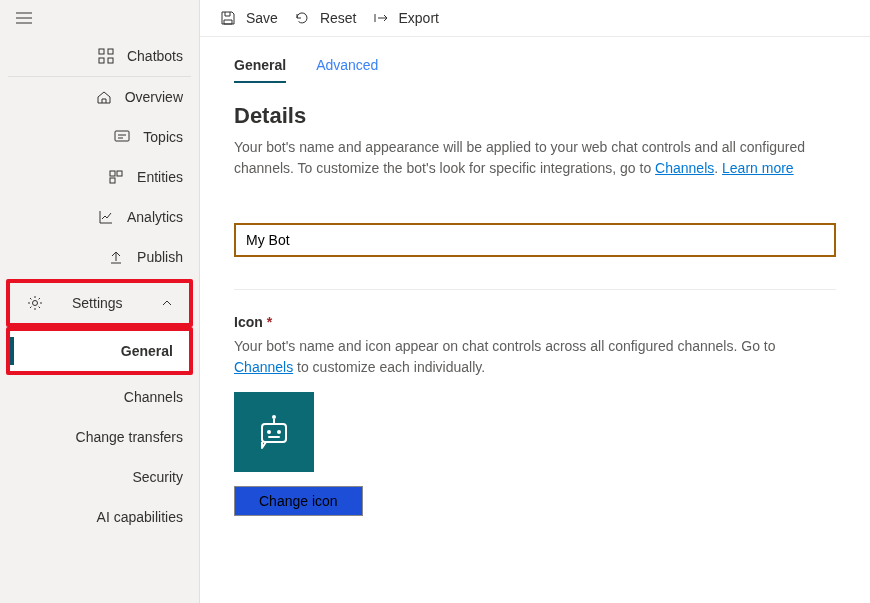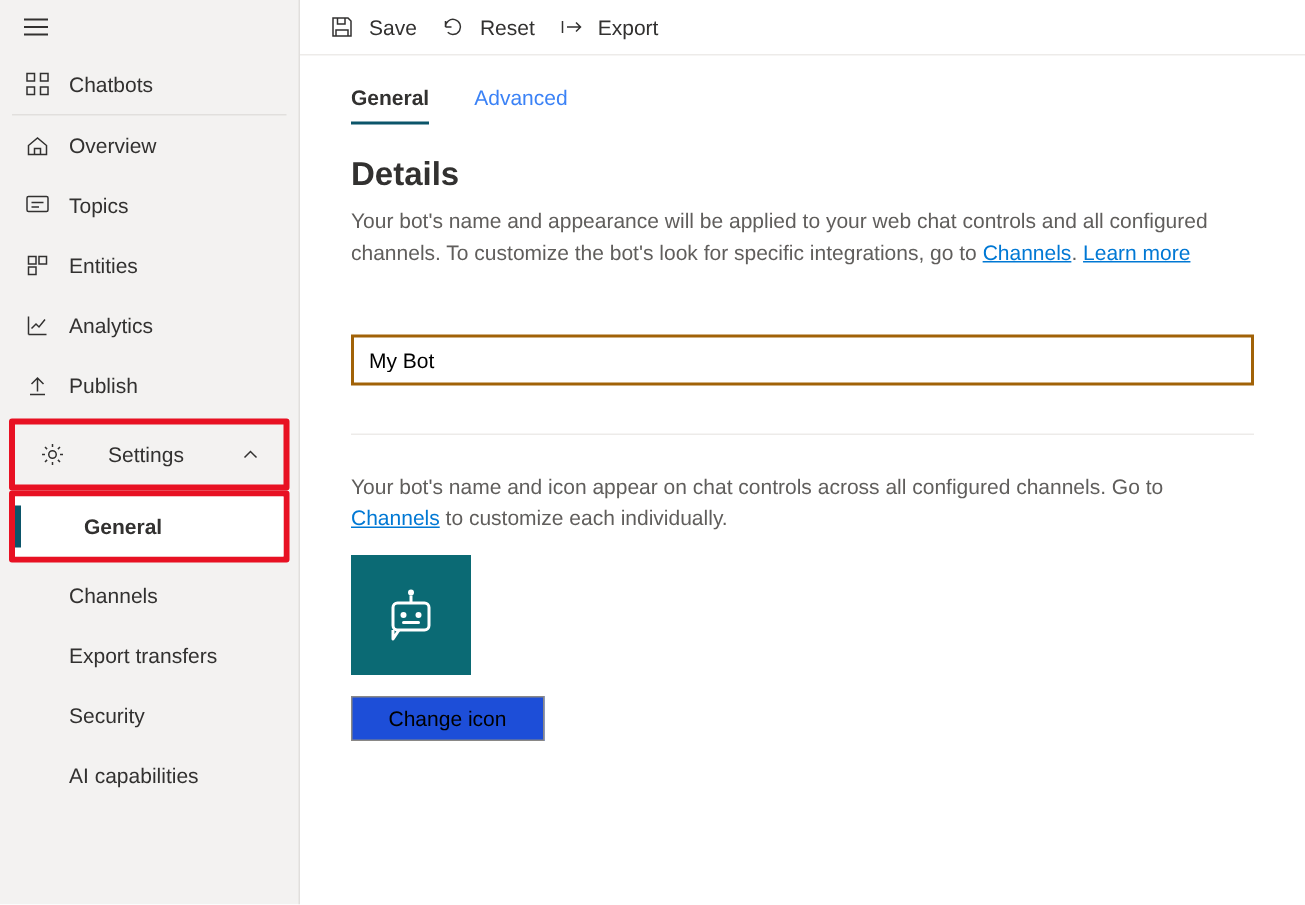--- a/index.html
+++ b/index.html
@@ -32,20 +32,21 @@
       margin: 0 8px;
     }
     .nav-item {
       display: flex;
       align-items: center;
       gap: 12px;
       padding: 12px 16px;
       cursor: pointer;
       color: #323130;
       position: relative;
+      justify-content: flex-end;
     }
     .nav-item.sub {
       padding-left: 46px;
     }
     .nav-item .icon { width: 18px; display: flex; align-items: center; justify-content: center; }
     .nav-item.active {
       background: #fff;
       font-weight: 600;
     }
     .nav-item.active::before {
@@ -253,21 +254,21 @@
     <div class="red-box" style="margin-top:-2px;">
       <div class="nav-item sub active">
         <span>General</span>
       </div>
     </div>
 
     <div class="nav-item sub">
       <span>Channels</span>
     </div>
     <div class="nav-item sub">
-      <span>Export transfers</span>
+      <span>Change transfers</span>
     </div>
     <div class="nav-item sub">
       <span>Security</span>
     </div>
     <div class="nav-item sub">
       <span>AI capabilities</span>
     </div>
   </div>
 
   <div class="main">
@@ -306,20 +307,23 @@
       
       <h1>Details</h1>
       <p class="desc">
         <span>Your bot's name and appearance will be applied to your web chat controls and all configured channels. To customize the bot's look for specific integrations, go to </span><a class="link">Channels</a><span>. </span><a class="link">Learn more</a>
       </p>
       
       <input class="text-input" type="text" value="My Bot" style="">
       
       <hr class="section-divider">
       
+      <label class="field-label">
+        <span>Icon </span><span class="req">*</span>
+      </label>
       <p class="desc" style="margin-bottom:10px;">
         <span>Your bot's name and icon appear on chat controls across all configured channels. Go to </span><a class="link">Channels</a><span> to customize each individually.</span>
       </p>
       
       <div class="icon-preview">
         <svg width="44" height="44" viewBox="0 0 44 44">
           <rect x="10" y="14" width="24" height="18" rx="3" fill="none" stroke="#fff" stroke-width="2"></rect>
           <circle cx="17" cy="22" r="2" fill="#fff"></circle>
             <circle cx="27" cy="22" r="2" fill="#fff"></circle>
           <path d="M17 27h10" stroke="#fff" stroke-width="2" stroke-linecap="round"></path>

